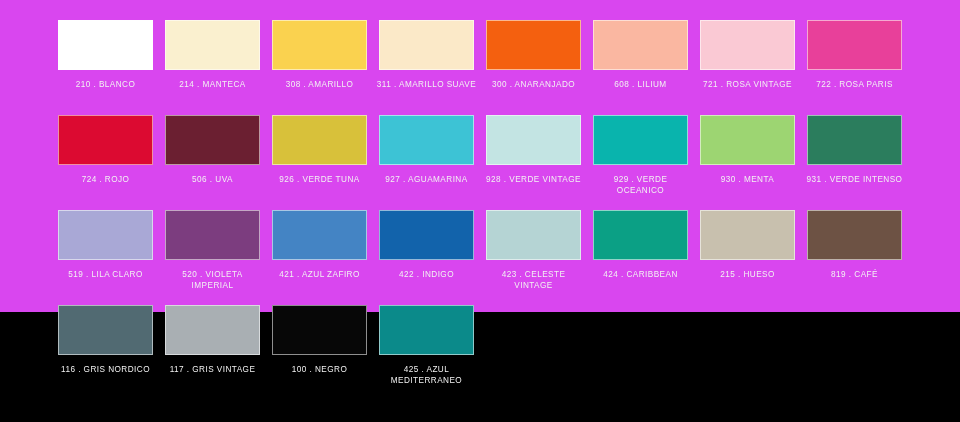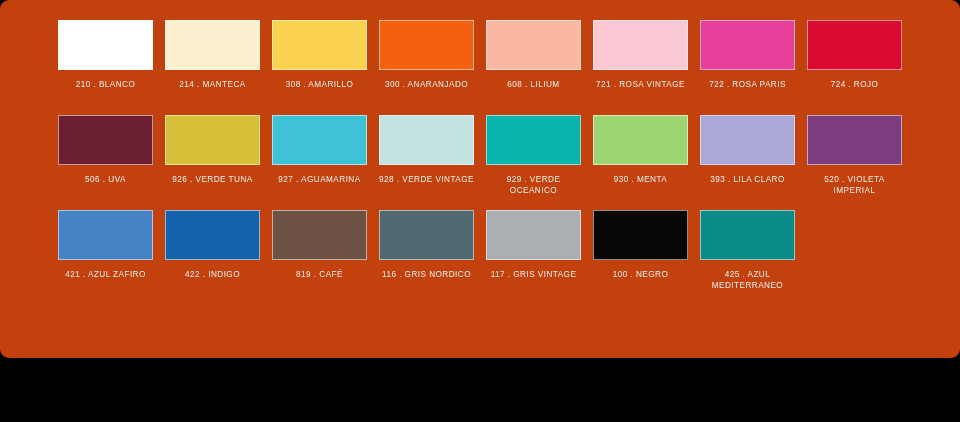--- a/index.html
+++ b/index.html
@@ -11,24 +11,23 @@
   body {
     width: 960px;
     height: 422px;
     overflow: hidden;
     font-family: "Liberation Sans", sans-serif;
     color: #ffffff;
   }
   #palette-board {
     position: relative;
     width: 960px;
-    height: 358px;
-    background: #c2410c;
+    height: 312px;
+    background: #d946ef;
     box-sizing: border-box;
-    border-radius: 9px;
   }
   .palette-grid {
     position: absolute;
     left: 58px;
     top: 20px;
     width: 846px;
     display: grid;
     grid-template-columns: repeat(8, 95px);
     column-gap: 12px;
     row-gap: 0px;
@@ -71,20 +70,24 @@
       </div>
       <div class="swatch-cell">
         <div class="swatch-chip" style="background-color: rgb(250, 240, 207); border-color: rgba(255, 255, 255, 0.55);"></div>
         <div class="swatch-label">214 . MANTECA</div>
       </div>
       <div class="swatch-cell">
         <div class="swatch-chip" style="background-color: rgb(250, 210, 79); border-color: rgba(255, 255, 255, 0.55);"></div>
         <div class="swatch-label">308 . AMARILLO</div>
       </div>
       <div class="swatch-cell">
+        <div class="swatch-chip" style="background-color: rgb(251, 233, 200); border-color: rgba(255, 255, 255, 0.55);"></div>
+        <div class="swatch-label">311 . AMARILLO SUAVE</div>
+      </div>
+      <div class="swatch-cell">
         <div class="swatch-chip" style="background-color: rgb(244, 96, 15); border-color: rgba(255, 255, 255, 0.55);"></div>
         <div class="swatch-label">300 . ANARANJADO</div>
       </div>
       <div class="swatch-cell">
         <div class="swatch-chip" style="background-color: rgb(250, 183, 161); border-color: rgba(255, 255, 255, 0.55);"></div>
         <div class="swatch-label">608 . LILIUM</div>
       </div>
       <div class="swatch-cell">
         <div class="swatch-chip" style="background-color: rgb(250, 201, 212); border-color: rgba(255, 255, 255, 0.55);"></div>
         <div class="swatch-label">721 . ROSA VINTAGE</div>
@@ -116,35 +119,52 @@
       <div class="swatch-cell">
         <div class="swatch-chip" style="background-color: rgb(9, 180, 173); border-color: rgba(255, 255, 255, 0.55);"></div>
         <div class="swatch-label">929 . VERDE
 OCEANICO</div>
       </div>
       <div class="swatch-cell">
         <div class="swatch-chip" style="background-color: rgb(157, 213, 114); border-color: rgba(255, 255, 255, 0.55);"></div>
         <div class="swatch-label">930 . MENTA</div>
       </div>
       <div class="swatch-cell">
+        <div class="swatch-chip" style="background-color: rgb(43, 125, 93); border-color: rgba(255, 255, 255, 0.55);"></div>
+        <div class="swatch-label">931 . VERDE INTENSO</div>
+      </div>
+      <div class="swatch-cell">
         <div class="swatch-chip" style="background-color: rgb(169, 168, 214); border-color: rgba(255, 255, 255, 0.55);"></div>
-        <div class="swatch-label">393 . LILA CLARO</div>
+        <div class="swatch-label">519 . LILA CLARO</div>
       </div>
       <div class="swatch-cell">
         <div class="swatch-chip" style="background-color: rgb(124, 61, 127); border-color: rgba(255, 255, 255, 0.55);"></div>
         <div class="swatch-label">520 . VIOLETA
 IMPERIAL</div>
       </div>
       <div class="swatch-cell">
         <div class="swatch-chip" style="background-color: rgb(68, 132, 196); border-color: rgba(255, 255, 255, 0.55);"></div>
         <div class="swatch-label">421 . AZUL ZAFIRO</div>
       </div>
       <div class="swatch-cell">
         <div class="swatch-chip" style="background-color: rgb(18, 99, 171); border-color: rgba(255, 255, 255, 0.55);"></div>
         <div class="swatch-label">422 . INDIGO</div>
+      </div>
+      <div class="swatch-cell">
+        <div class="swatch-chip" style="background-color: rgb(181, 212, 212); border-color: rgba(255, 255, 255, 0.55);"></div>
+        <div class="swatch-label">423 . CELESTE
+VINTAGE</div>
+      </div>
+      <div class="swatch-cell">
+        <div class="swatch-chip" style="background-color: rgb(11, 160, 133); border-color: rgba(255, 255, 255, 0.55);"></div>
+        <div class="swatch-label">424 . CARIBBEAN</div>
+      </div>
+      <div class="swatch-cell">
+        <div class="swatch-chip" style="background-color: rgb(200, 192, 174); border-color: rgba(255, 255, 255, 0.55);"></div>
+        <div class="swatch-label">215 . HUESO</div>
       </div>
       <div class="swatch-cell">
         <div class="swatch-chip" style="background-color: rgb(109, 82, 68); border-color: rgba(255, 255, 255, 0.55);"></div>
         <div class="swatch-label">819 . CAFÉ</div>
       </div>
       <div class="swatch-cell">
         <div class="swatch-chip" style="background-color: rgb(81, 106, 114); border-color: rgba(255, 255, 255, 0.55);"></div>
         <div class="swatch-label">116 . GRIS NORDICO</div>
       </div>
       <div class="swatch-cell">

